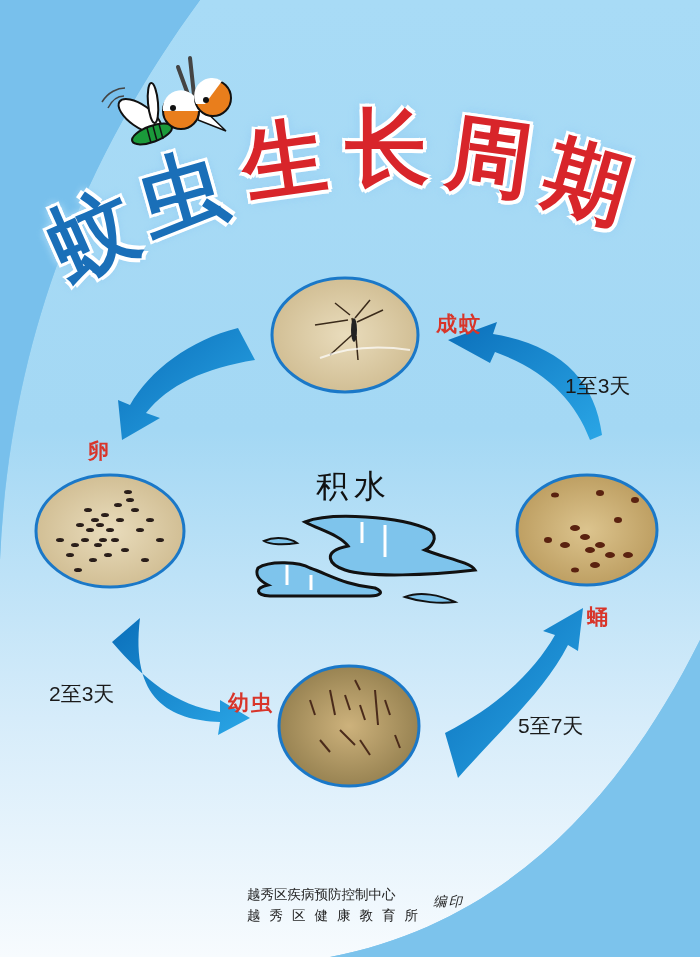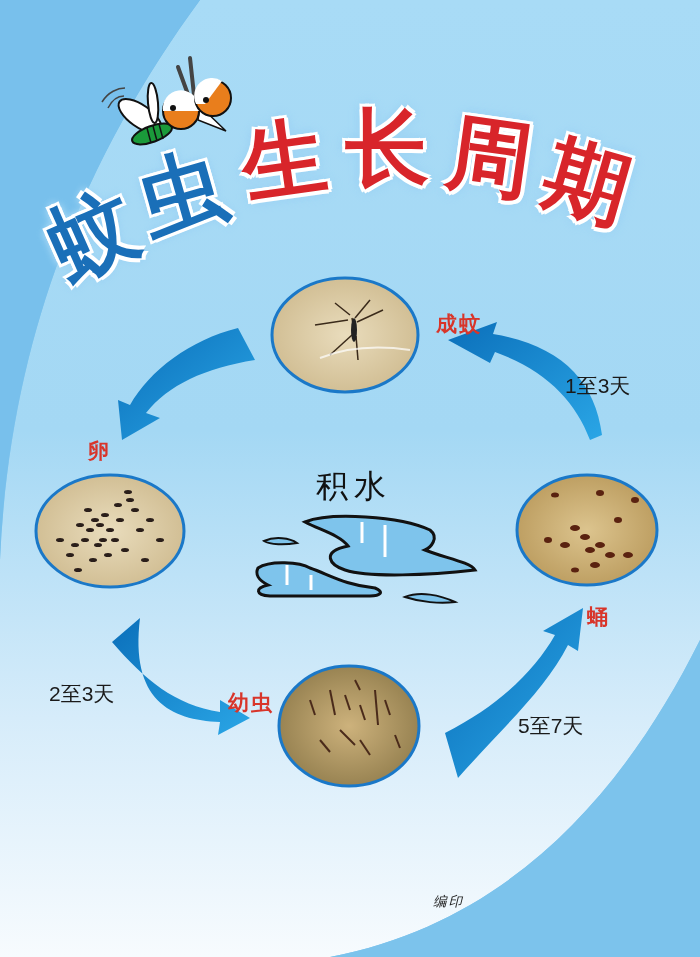--- a/index.html
+++ b/index.html
@@ -193,15 +193,19 @@
   <span class="stage-label" style="left:88px; top:437px;">卵</span>
   <span class="stage-label" style="left:228px; top:664px;margin-top:25px;">幼虫</span>
   <span class="stage-label" style="left:587px; top:603px;">蛹</span>
 
   <span class="duration" style="left:565px; top:372px;">1至3天</span>
   <span class="duration" style="left:49px; top:680px;">2至3天</span>
   <span class="duration" style="left:518px; top:712px;text-align:right;">5至7天</span>
 
   <span class="water-label" style="left:316px; top:465px;">积水</span>
 
+  <div class="footer">
+    <div>越秀区疾病预防控制中心</div>
+    <div class="l2">越秀区健康教育所</div>
+  </div>
   <div class="footer-side">编印</div>
 
 </div>
 
 </body></html>

